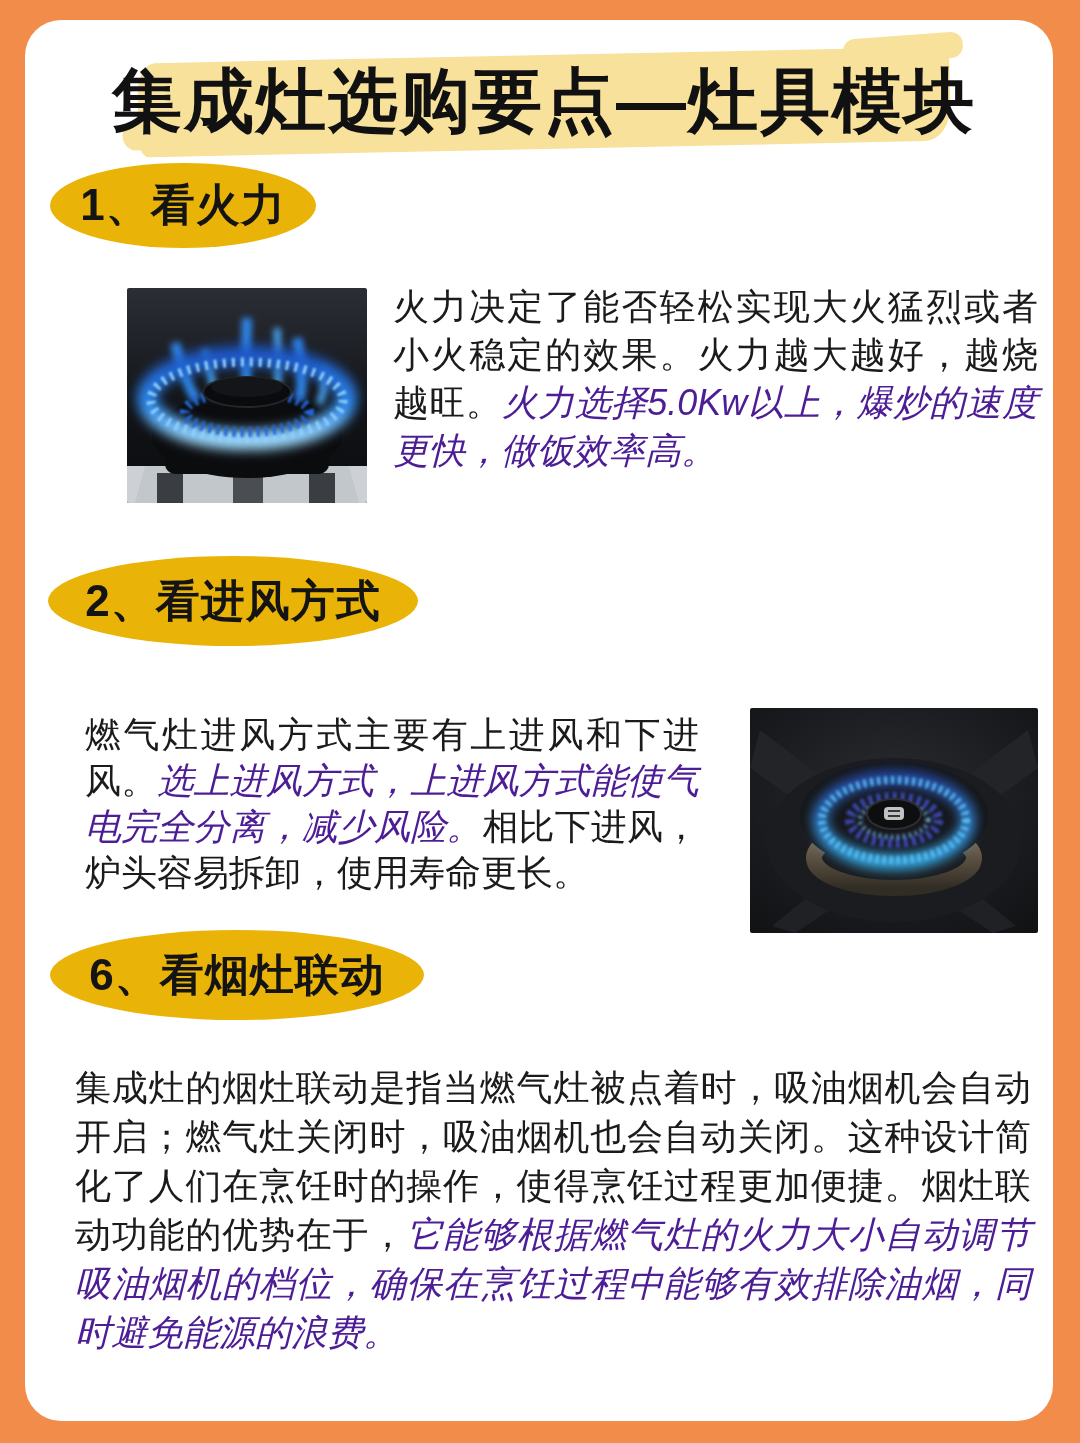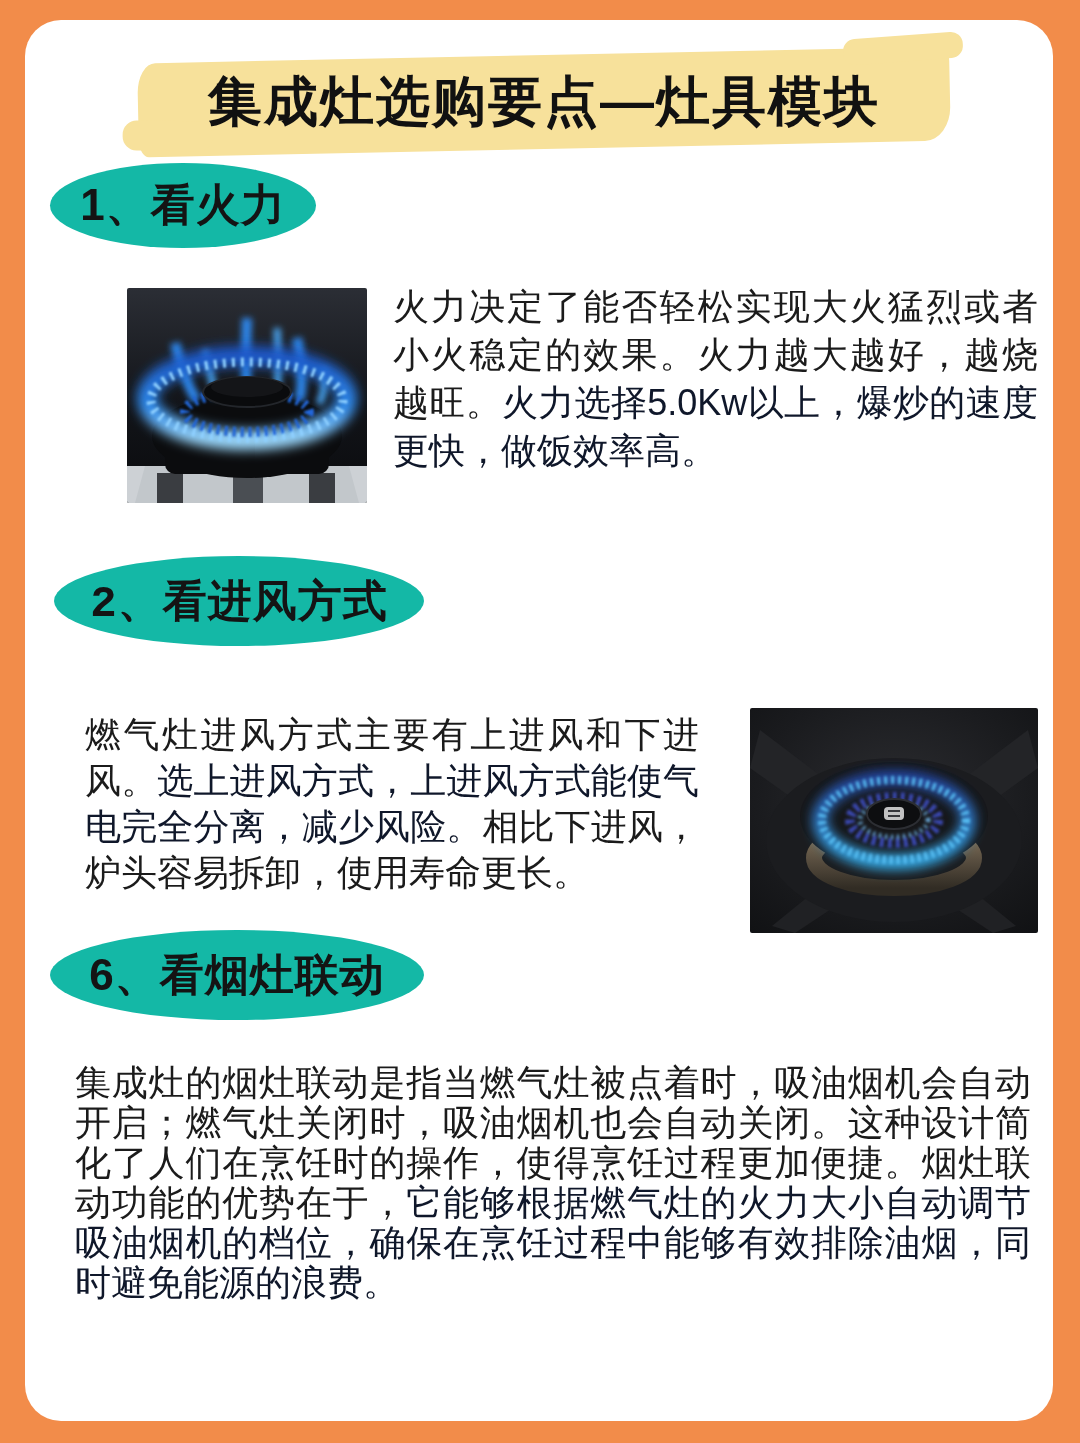--- a/index.html
+++ b/index.html
@@ -25,37 +25,37 @@
   .title-hl::before{
     content:"";position:absolute;right:-14px;top:-12px;width:120px;height:26px;
     background:#F7E19B;border-radius:12px;transform:rotate(-3deg);
   }
   .title-hl::after{
     content:"";position:absolute;left:-16px;bottom:6px;width:90px;height:30px;
     background:#F7E19B;border-radius:14px;transform:rotate(2deg);
   }
   .title-text{
     position:relative;margin:0;color:#111111;
-    font-size:54px;font-weight:900;letter-spacing:2px;white-space:nowrap;text-align:center;
+    font-size:70px;font-weight:900;letter-spacing:2px;white-space:nowrap;text-align:center;
   }
   
   .badge{
-    position:absolute;background:#14b8a6;border-radius:50%;
+    position:absolute;background:#eab308;border-radius:50%;
     display:flex;align-items:center;justify-content:center;
     color:#141414;font-weight:700;font-size:44px;letter-spacing:1px;
   }
   .badge-1{left:50px;top:163px;width:266px;height:85px;}
-  .badge-2{left:54px;top:556px;width:370px;height:90px;font-family:Liberation Mono, monospace;}
+  .badge-2{left:48px;top:556px;width:370px;height:90px;}
   .badge-3{left:50px;top:930px;width:374px;height:90px;}
   
   .para{position:absolute;margin:0;font-size:36px;color:#1B1B1B;text-align:justify;}
   .para-1{left:393px;top:283px;width:645px;line-height:48px;}
   .para-2{left:85px;top:712px;width:614px;line-height:46px;}
-  .para-3{left:75px;top:1063px;width:956px;line-height:40px;}
-  .seg-red{color:#0f172a;}
+  .para-3{left:75px;top:1063px;width:956px;line-height:49px;}
+  .seg-red{color:#4c1d95;font-style:italic;}
   .seg-black{color:#1B1B1B;}
   
   .photo{position:absolute;overflow:hidden;border-radius:2px;}
   .photo-1{left:87px;top:272px;width:240px;height:215px;}
   .photo-2{left:710px;top:692px;width:288px;height:225px;}
   .photo svg{display:block;width:100%;height:100%;}
 </style>
 </head>
 <body>
 

